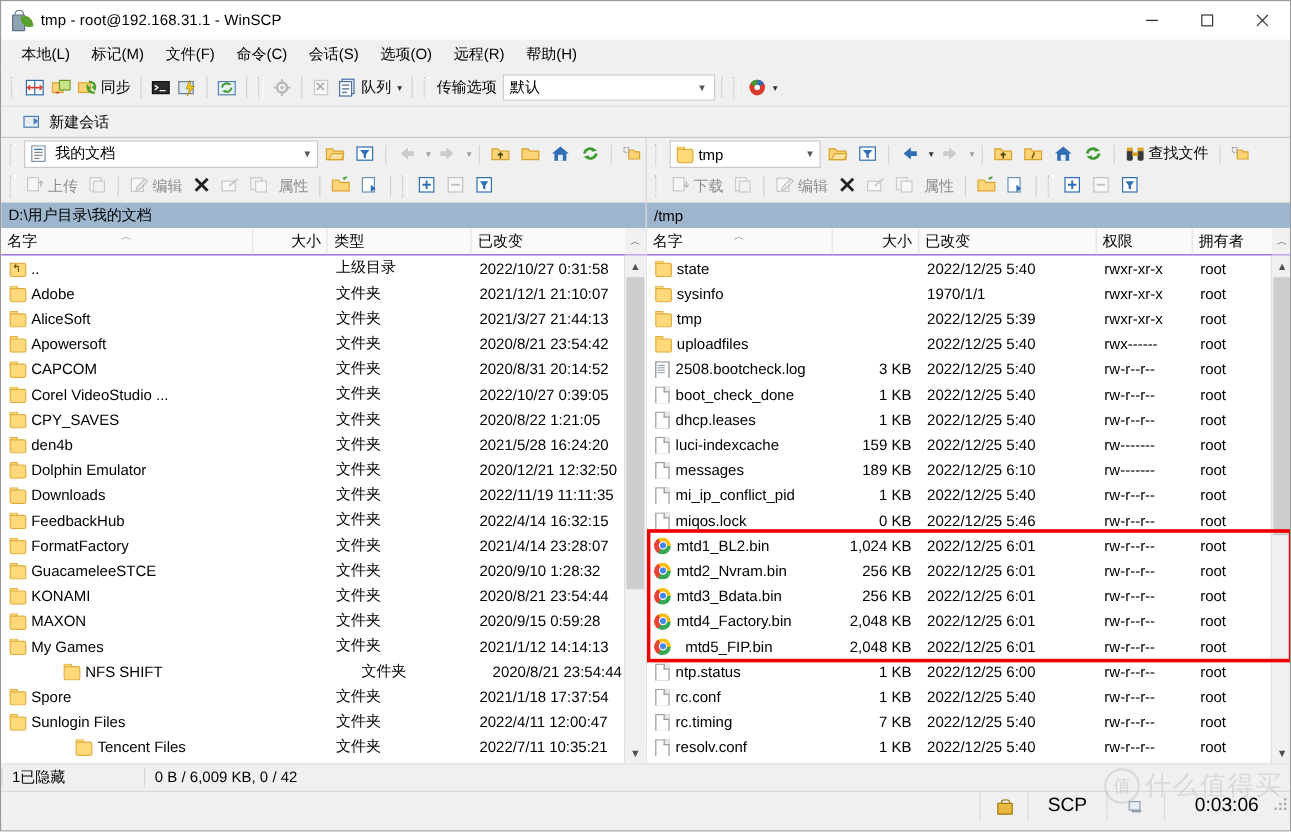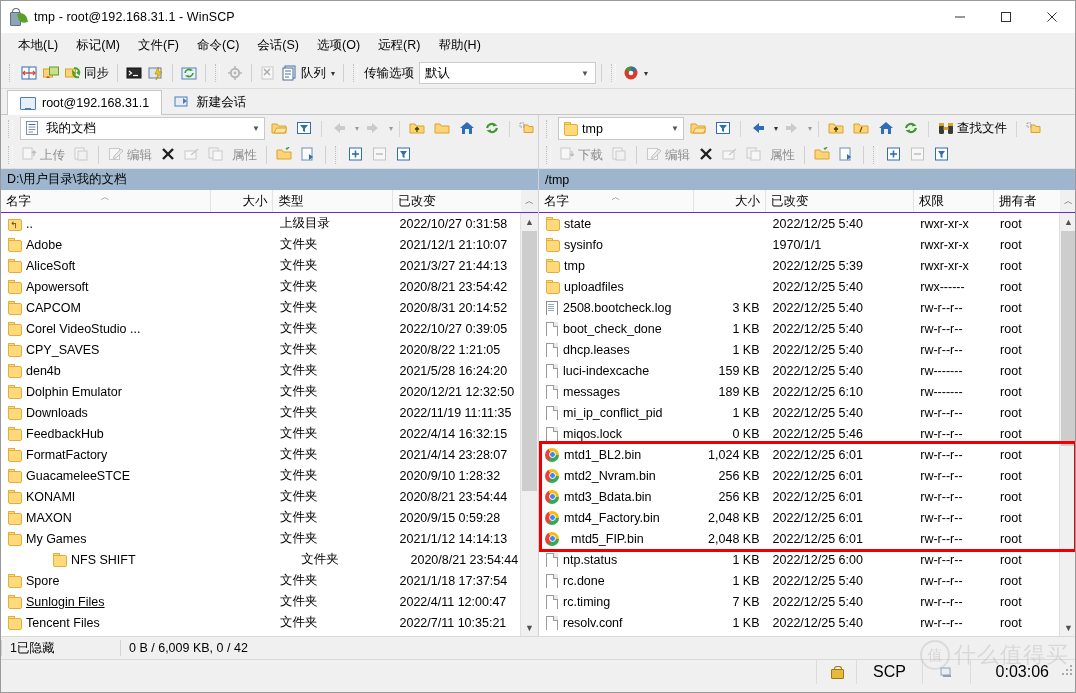--- a/index.html
+++ b/index.html
@@ -287,24 +287,20 @@
             <path d="M8 1.5a6.5 6.5 0 015.6 3.2L8 8z" fill="#2f6db5"></path>
             <path d="M2.4 4.7A6.5 6.5 0 018 1.5L8 8z" fill="#3e9a2e"></path>
             <circle cx="8" cy="8" r="2.3" fill="#fff"></circle>
           </svg>
       </span>
       <span class="caret-sm">▾</span>
     </span>
   </div>
 
   <div class="tabbar">
-    <span class="tab active">
-      <span class="mon"></span>
-      <span>root@192.168.31.1</span>
-    </span>
     <span class="tab plain">
       <span class="ic">
         <svg width="16" height="14">
             <rect x="1" y="2" width="12" height="9" fill="#e7eef6" stroke="#4a7ebb"></rect>
             <path d="M9 3l4 3-4 3z" fill="#4a7ebb"></path>
           </svg>
       </span>
       <span>新建会话</span>
     </span>
   </div>
@@ -738,33 +734,33 @@
                   <span class="t"></span>
                   <span class="b"></span>
                 </span>
                 <span>Spore</span>
               </span>
               <span class="c-size" style="width: 63px;"></span>
               <span class="c-txt" style="width: 120px;">文件夹</span>
               <span class="c-txt" style="width: 128px;">2021/1/18  17:37:54</span>
             </div>
             <div class="row">
-              <span class="c-name" style="width: 210px; text-decoration: underline;">
+              <span class="c-name" style="width: 210px;">
                 <span class="ic-folder-sm">
                   <span class="t"></span>
                   <span class="b"></span>
                 </span>
                 <span>Sunlogin Files</span>
               </span>
               <span class="c-size" style="width: 63px;"></span>
               <span class="c-txt" style="width: 120px;">文件夹</span>
               <span class="c-txt" style="width: 128px;">2022/4/11  12:00:47</span>
             </div>
             <div class="row">
-              <span class="c-name" style="width: 210px;">
+              <span class="c-name" style="width: 210px; justify-content: center;">
                 <span class="ic-folder-sm">
                   <span class="t"></span>
                   <span class="b"></span>
                 </span>
                 <span>Tencent Files</span>
               </span>
               <span class="c-size" style="width: 63px;"></span>
               <span class="c-txt" style="width: 120px;">文件夹</span>
               <span class="c-txt" style="width: 128px;">2022/7/11  10:35:21</span>
             </div>
@@ -1218,21 +1214,21 @@
               <span class="c-txt" style="width: 148px;">2022/12/25 6:00</span>
               <span class="c-txt" style="width: 80px;">rw-r--r--</span>
               <span class="c-txt" style="width: 66px;">root</span>
             </div>
             <div class="row">
               <span class="c-name" style="width: 155px;">
                 <span class="ic-file">
                   <span class="p"></span>
                   <span class="fold"></span>
                 </span>
-                <span>rc.done</span>
+                <span>rc.conf</span>
               </span>
               <span class="c-size" style="width: 72px;">1 KB</span>
               <span class="c-txt" style="width: 148px;">2022/12/25 5:40</span>
               <span class="c-txt" style="width: 80px;">rw-r--r--</span>
               <span class="c-txt" style="width: 66px;">root</span>
             </div>
             <div class="row">
               <span class="c-name" style="width: 155px;">
                 <span class="ic-file">
                   <span class="p"></span>

